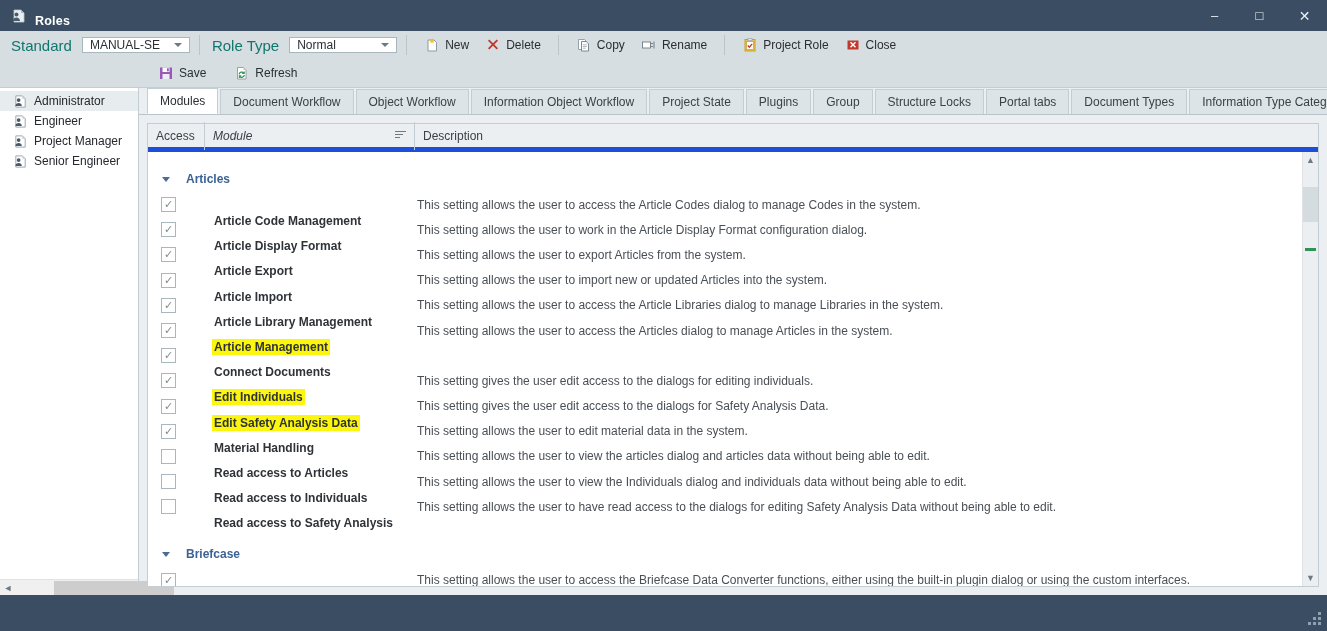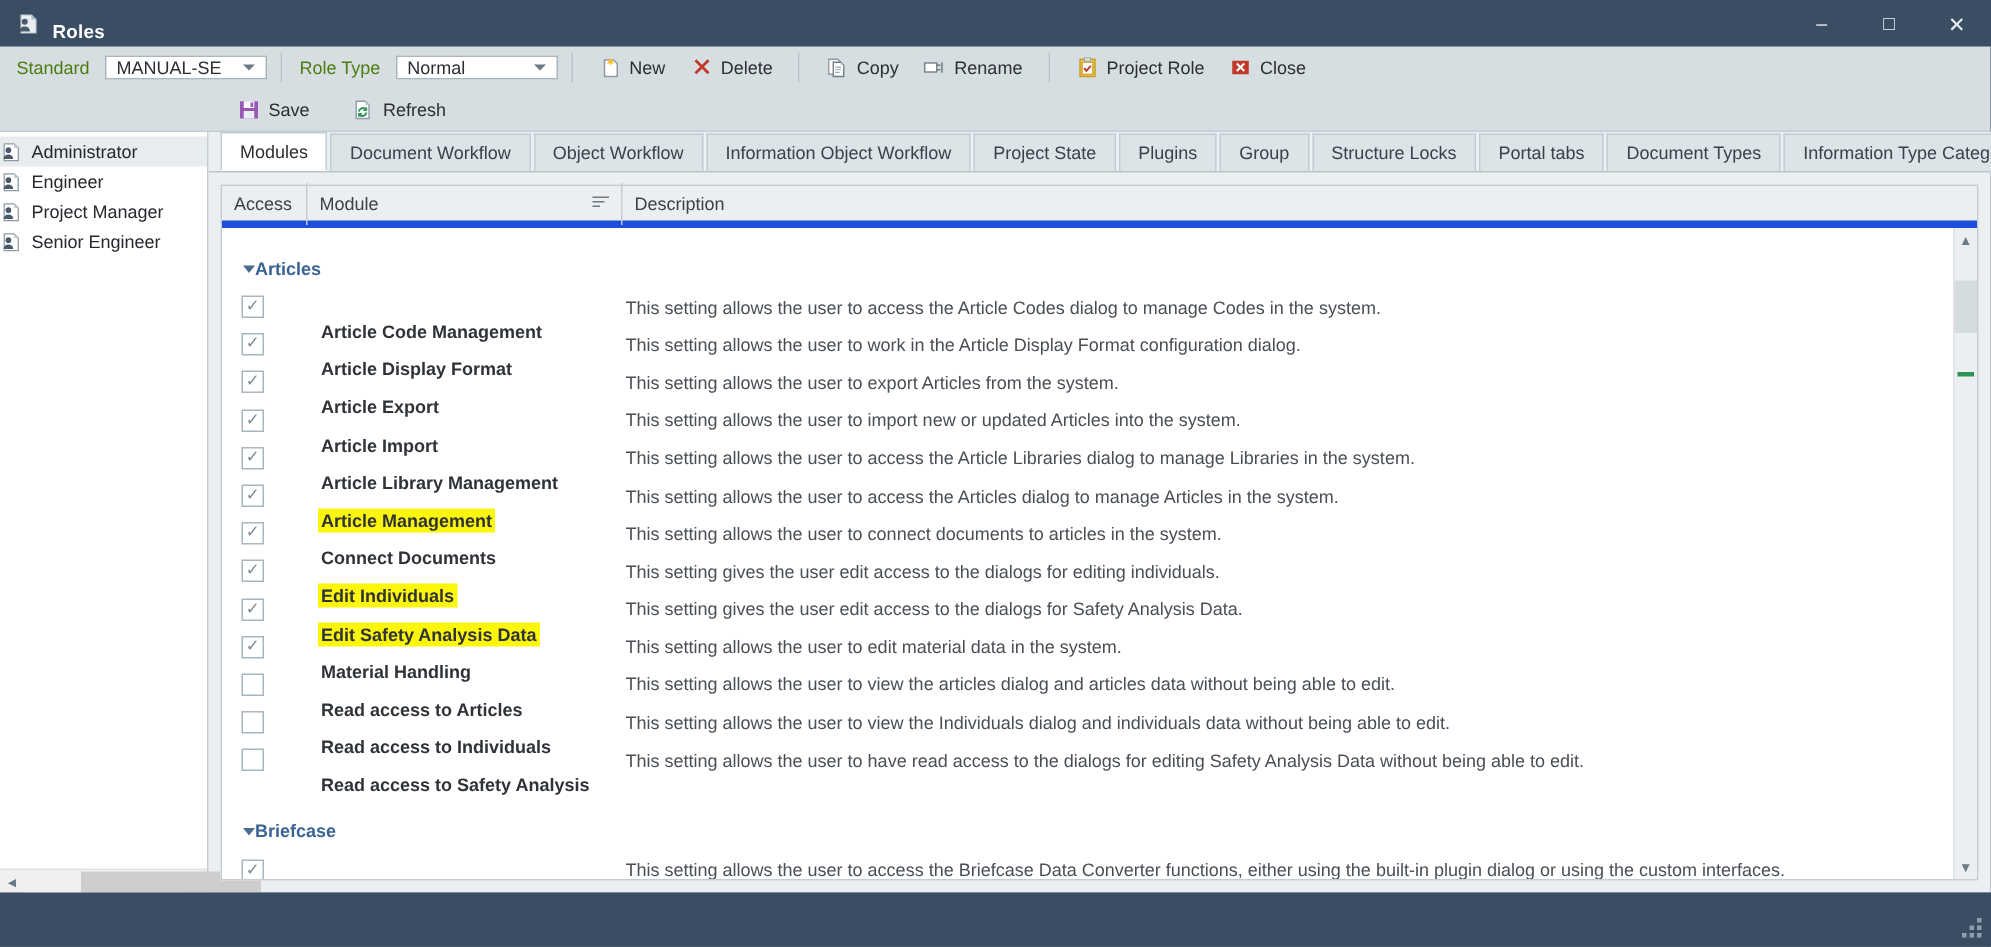--- a/index.html
+++ b/index.html
@@ -40,21 +40,21 @@
   .ribbon {
     background: #d6dee2;
     flex: 0 0 55px;
     border-bottom: 1px solid #c3ced4;
     display: flex; flex-direction: column;
   }
   .ribbon-row {
     height: 28px; display: flex; align-items: center;
     padding-left: 8px; gap: 0px;
   }
-  .rb-label { color: #4d7c0f; font-size: 12px; padding: 0 10px 0 3px; }
+  .rb-label { color: #0f766e; font-size: 15px; padding: 0 10px 0 3px; }
   .combo {
     background: #fff; border: 1px solid #a9b6bd;
     height: 16px; display: flex; align-items: center;
     padding: 0 4px 0 7px; font-size: 12px; color: #2b2e33;
     min-width: 108px; position: relative;
   }
   .combo .cval { flex: 1; white-space: nowrap; }
   .combo .carrow {
     width: 0; height: 0;
     border-left: 4px solid transparent; border-right: 4px solid transparent;
@@ -78,21 +78,21 @@
   .sidebar {
     width: 139px; flex: 0 0 139px;
     background: #ffffff;
     border-right: 1px solid #c3ced4;
     display: flex; flex-direction: column;
     position: relative;
   }
   .side-list { flex: 1; padding-top: 3px; overflow: hidden; }
   .side-item {
     height: 20px; display: flex; align-items: center;
-    padding-left: 0; gap: 6px; font-size: 12px; color: #25282c; text-align: center;
+    padding-left: 13px; gap: 6px; font-size: 12px; color: #25282c; text-align: center;
   }
   .side-item.selected { background: #e7ecef; }
   .side-item .ico { width: 15px; height: 15px; flex: 0 0 15px; }
   .hscroll {
     height: 16px; flex: 0 0 16px;
     background: #f0f0f0; border-top: 1px solid #dfe3e5;
     display: flex; align-items: center;
   }
   .hs-arrow { width: 16px; height: 16px; display:flex; align-items:center; justify-content:center; }
   .hs-track { flex: 1; height: 16px; background: #f0f0f0; position: relative; }
@@ -130,33 +130,33 @@
   .gridhead {
     height: 28px; flex: 0 0 28px;
     background: #eceff1;
     border-bottom: 5px solid #1d4ed8;
     display: flex; align-items: center;
     font-size: 12px; color: #3c4147;
   }
   .gh { height: 28px; display: flex; align-items: center; padding-left: 8px; position: relative; }
   .gh + .gh { border-left: 1px solid #c3ced4; }
   .gh-access { width: 56px; flex: 0 0 56px; }
-  .gh-module { width: 210px; flex: 0 0 210px; }
+  .gh-module { width: 210px; flex: 0 0 210px; font-style: italic; }
   .gh-desc { flex: 1; }
   .sort-ico { position: absolute; right: 8px; top: 9px; width: 11px; }
   .sort-ico i { display:block; height:1px; background:#6d7a84; margin-bottom:2px; }
 
   .gridbody {
     flex: 1; display: flex; min-height: 0; position: relative;
   }
   .rows { flex: 1; min-width: 0; padding-top: 14px; overflow: hidden; }
 
   .group-row {
     height: 26px; display: flex; align-items: center;
-    padding-left: 14px; gap: 0;
+    padding-left: 14px; gap: 16px;
   }
   .group-row .chev {
     width: 0; height: 0;
     border-left: 4px solid transparent; border-right: 4px solid transparent;
     border-top: 5px solid #4a6c94;
   }
   .group-row .gname { font-size: 12px; font-weight: bold; color: #3b6394; }
 
   .row { height: 25.2px; display: flex; align-items: center; }
   .c-access { width: 56px; flex: 0 0 56px; display: flex; justify-content: flex-start; padding-left: 13px; }
@@ -482,21 +482,20 @@
                   <span class="cbx">✓</span>
                 </div>
                 <div class="c-module"><span class="hl">Article Management</span></div>
                 <div class="c-desc">This setting allows the user to access the Articles dialog to manage Articles in the system.</div>
               </div>
               <div class="row">
                 <div class="c-access">
                   <span class="cbx">✓</span>
                 </div>
                 <div class="c-module"><span class="">Connect Documents</span></div>
-                <div class="c-desc">This setting allows the user to connect documents to articles in the system.</div>
               </div>
               <div class="row">
                 <div class="c-access">
                   <span class="cbx">✓</span>
                 </div>
                 <div class="c-module"><span class="hl">Edit Individuals</span></div>
                 <div class="c-desc">This setting gives the user edit access to the dialogs for editing individuals.</div>
               </div>
               <div class="row">
                 <div class="c-access">

